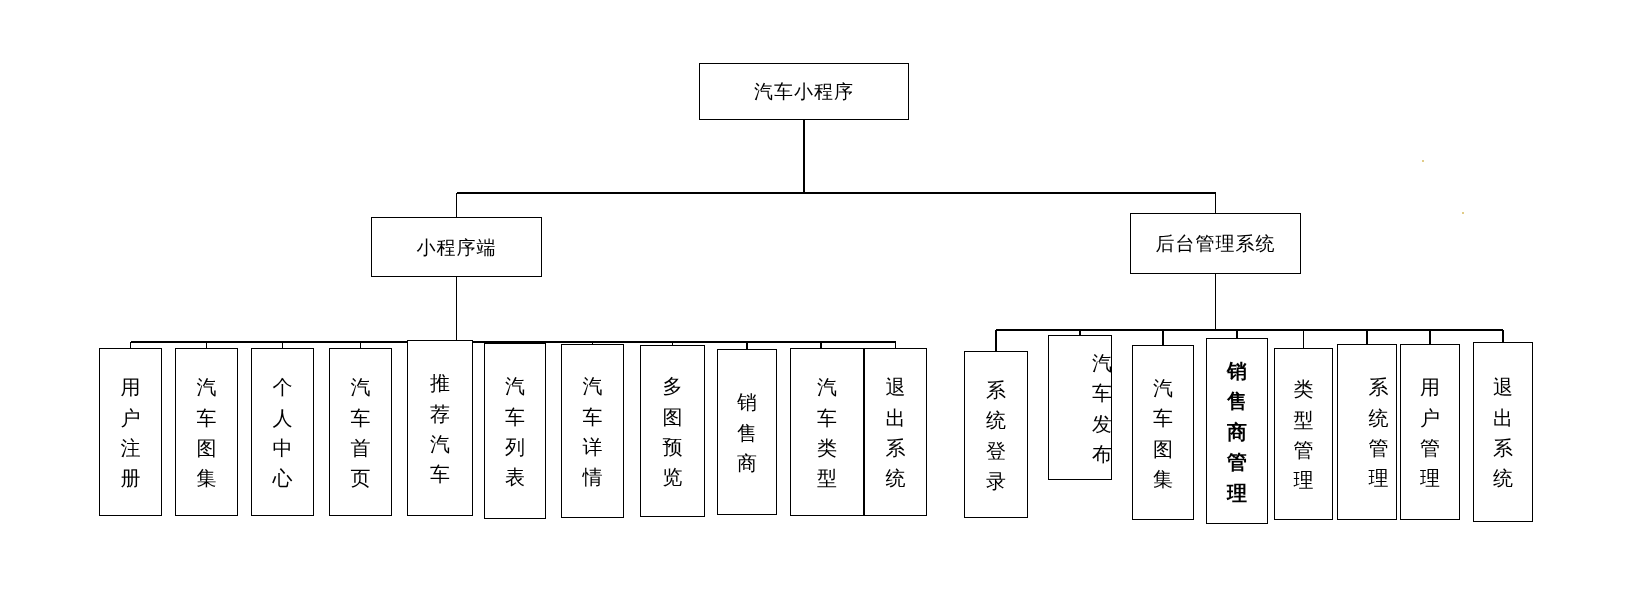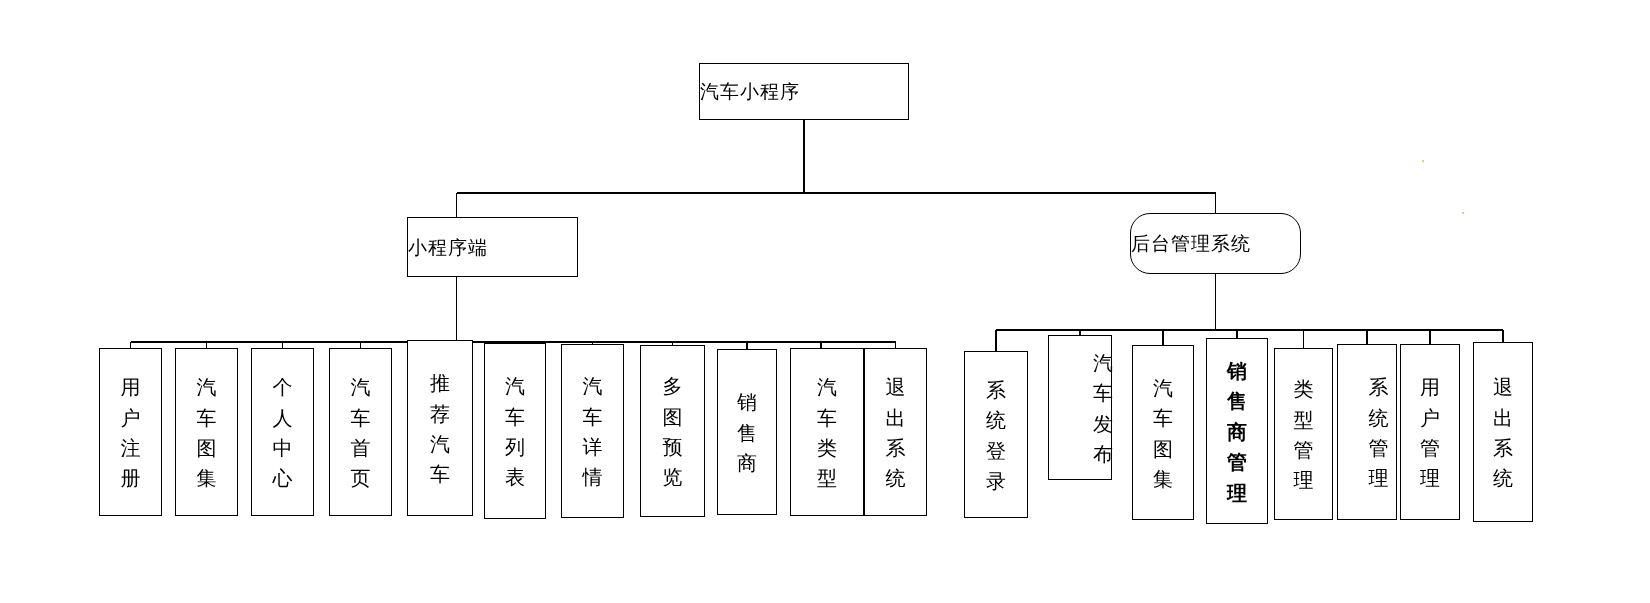--- a/index.html
+++ b/index.html
@@ -25,20 +25,21 @@
     width: 1650px;
     height: 603px;
   }
   .node {
     position: absolute;
     box-sizing: border-box;
     border: 1px solid #000000;
     background: #ffffff;
     display: flex;
     align-items: center;
+    justify-content: center;
     text-align: center;
   }
   .node-h {
     font-size: 19px;
     letter-spacing: 1px;
     line-height: 1.2;
     white-space: nowrap;
   }
   .node-v {
     font-size: 20px;
@@ -93,21 +94,21 @@
       <line x1="1367" y1="330" x2="1367" y2="344" stroke="#000000" stroke-width="1.3" shape-rendering="crispEdges"></line>
       <line x1="1430" y1="330" x2="1430" y2="344" stroke="#000000" stroke-width="1.3" shape-rendering="crispEdges"></line>
       <line x1="1503" y1="330" x2="1503" y2="342" stroke="#000000" stroke-width="1.3" shape-rendering="crispEdges"></line>
     </svg>
 
   <div class="node node-h" id="root-node" style="left: 699px; top: 63px; width: 210px; height: 57px;">
     <span>汽车小程序</span>
   </div>
 
   <div id="nodes-layer">
-      <div class="node node-h" style="left: 371px; top: 217px; width: 171px; height: 60px; margin-left: 36px;">
+      <div class="node node-h" style="left: 371px; top: 217px; width: 171px; height: 60px;">
         <span>小程序端</span>
       </div>
       <div class="node node-v" style="left: 99px; top: 348px; width: 63px; height: 168px;">
         <span class="txt">用户注册</span>
       </div>
       <div class="node node-v" style="left: 175px; top: 348px; width: 63px; height: 168px;">
         <span class="txt">汽车图集</span>
       </div>
       <div class="node node-v" style="left: 251px; top: 348px; width: 63px; height: 168px;">
         <span class="txt">个人中心</span>
@@ -129,21 +130,21 @@
       </div>
       <div class="node node-v" style="left: 717px; top: 349px; width: 60px; height: 166px;">
         <span class="txt">销售商</span>
       </div>
       <div class="node node-v" style="left: 790px; top: 348px; width: 74px; height: 168px;">
         <span class="txt">汽车类型</span>
       </div>
       <div class="node node-v" style="left: 864px; top: 348px; width: 63px; height: 168px;">
         <span class="txt">退出系统</span>
       </div>
-      <div class="node node-h" style="left: 1130px; top: 213px; width: 171px; height: 61px; border-radius: 20px;">
+      <div class="node node-h" style="left: 1130px; top: 213px; width: 171px; height: 61px;">
         <span>后台管理系统</span>
       </div>
       <div class="node node-v" style="left: 964px; top: 351px; width: 64px; height: 167px;">
         <span class="txt">系统登录</span>
       </div>
       <div class="node node-v" style="left: 1048px; top: 335px; width: 64px; height: 145px; padding-left: 44px;">
         <span class="txt">汽车发布</span>
       </div>
       <div class="node node-v" style="left: 1132px; top: 345px; width: 62px; height: 175px;">
         <span class="txt">汽车图集</span>

